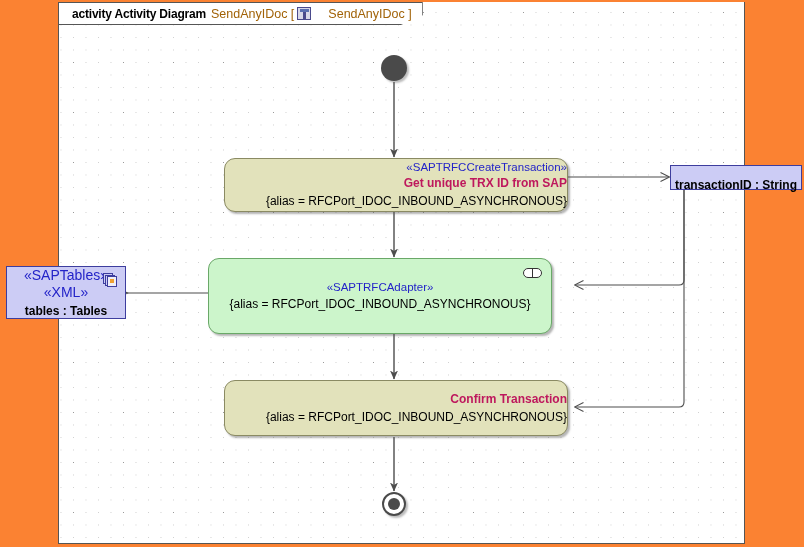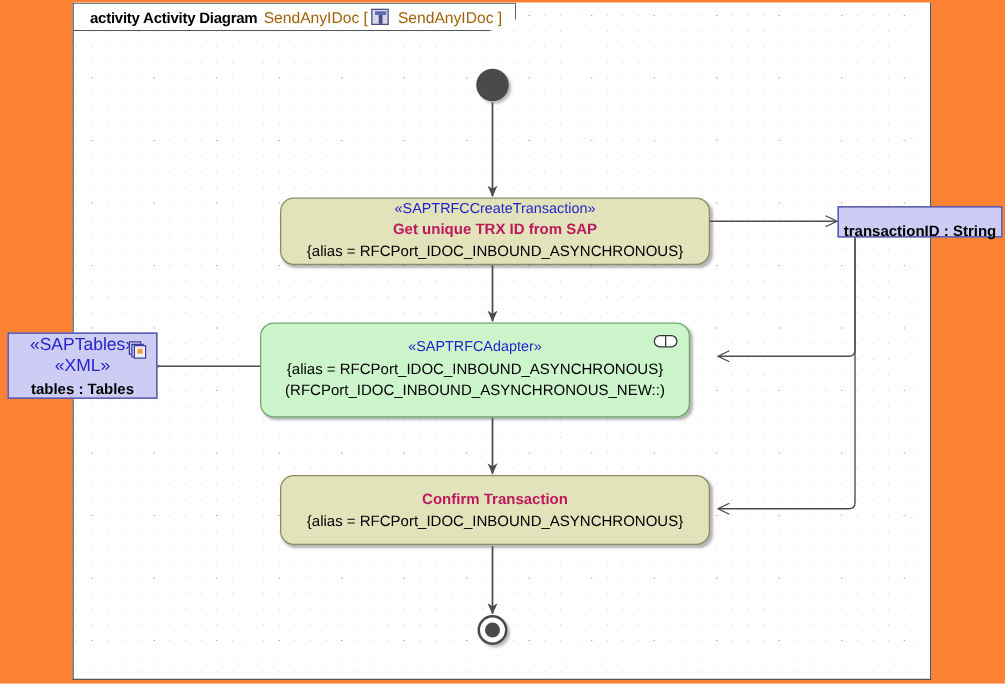--- a/index.html
+++ b/index.html
@@ -99,21 +99,21 @@
     border: 1px solid #7a7a52;
     border-radius: 11px;
     box-shadow: 2px 2px 2px rgba(90,90,90,0.45);
     display: flex;
     flex-direction: column;
     align-items: center;
     justify-content: center;
     text-align: center;
     line-height: 1.32;
   }
-  .action.khaki { background: #e2e2bb; border-color: #8a8a63; }
+  .action.khaki { background: #e2e2bb; border-color: #8a8a63; align-items: flex-end; }
   .action.green { background: #ccf5cb; border-color: #6aa868; }
 
   .stereo {
     color: #2323c8;
     font-size: 11.5px;
     white-space: nowrap;
   }
   .nodename {
     color: #be185d;
     font-size: 12px;
@@ -240,21 +240,21 @@
 <div id="canvas">
 
   <div id="frame">
     <div id="frame-grid"></div>
   </div>
 
   <div id="frame-tab">
     <span class="kw">activity Activity Diagram</span>
     <span class="nm">SendAnyIDoc [</span>
     <span class="tab-icon"></span>
-    <span class="nm" style="margin-left:4px">SendAnyIDoc ]</span>
+    <span class="nm" style="margin-left:14px">SendAnyIDoc ]</span>
   </div>
 
   <svg id="edges" viewBox="0 0 804 547">
     <defs>
       <marker id="solidArrow" markerWidth="10" markerHeight="10" refX="8.5" refY="4" orient="auto" markerUnits="userSpaceOnUse">
         <path d="M0,0 L9,4 L0,8 L2.4,4 Z" fill="#4d4d4d"></path>
       </marker>
       <marker id="openArrowR" markerWidth="11" markerHeight="11" refX="9.5" refY="5" orient="auto" markerUnits="userSpaceOnUse">
         <path d="M1,0.6 L10,5 L1,9.4" fill="none" stroke="#4d4d4d" stroke-width="1.1"></path>
       </marker>
@@ -285,21 +285,20 @@
   <div class="action khaki" style="left:224px; top:158px; width:344px; height:54px;">
     <div class="stereo">«SAPTRFCCreateTransaction»</div>
     <div class="nodename">Get unique TRX ID from SAP</div>
     <div class="prop">{alias = RFCPort_IDOC_INBOUND_ASYNCHRONOUS}</div>
   </div>
 
   <div class="action green" style="left:208px; top:258px; width:344px; height:76px;">
     <span class="behavior-marker"></span>
     <div class="stereo">«SAPTRFCAdapter»</div>
     <div class="prop">{alias = RFCPort_IDOC_INBOUND_ASYNCHRONOUS}</div>
-    <div class="prop" style="margin-top:1px">(RFCPort_IDOC_INBOUND_ASYNCHRONOUS_NEW::)</div>
   </div>
 
   <div class="action khaki" style="left:224px; top:380px; width:344px; height:56px;">
     <div class="nodename">Confirm Transaction</div>
     <div class="prop">{alias = RFCPort_IDOC_INBOUND_ASYNCHRONOUS}</div>
   </div>
 
   <div id="final-node"></div>
 
   <div class="objnode" style="left:6px; top:266px; width:120px; height:53px;">

